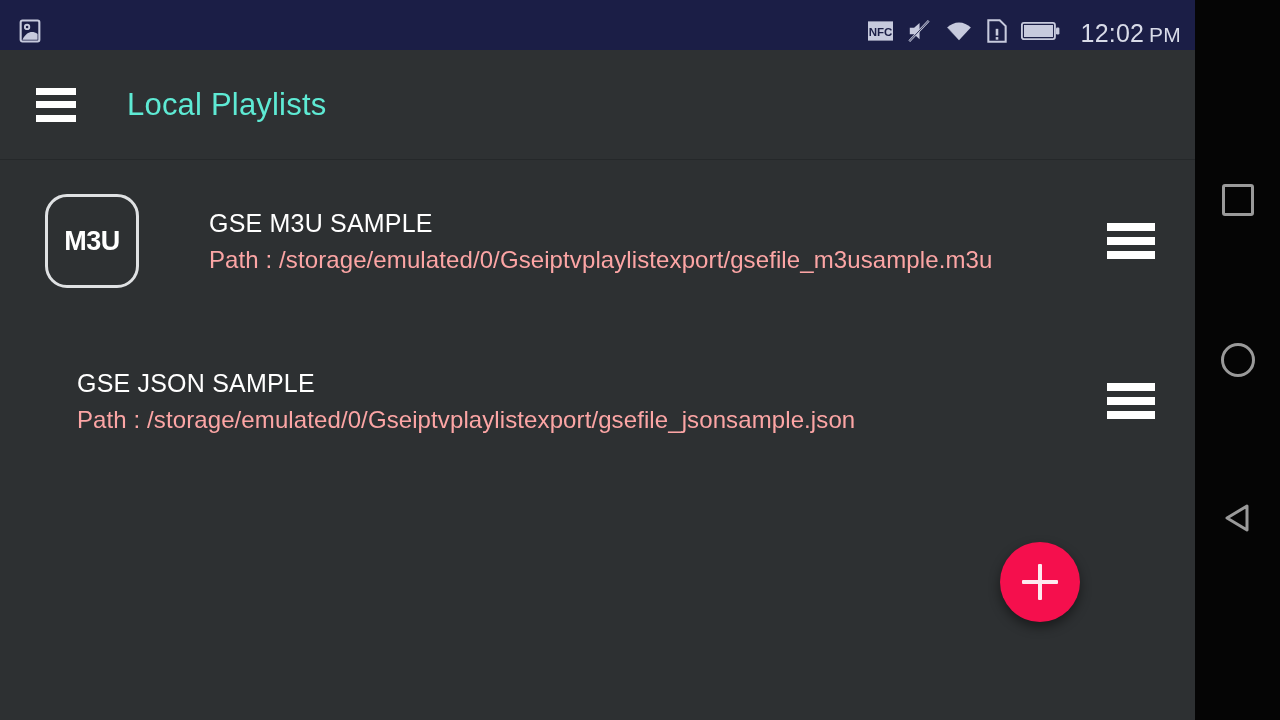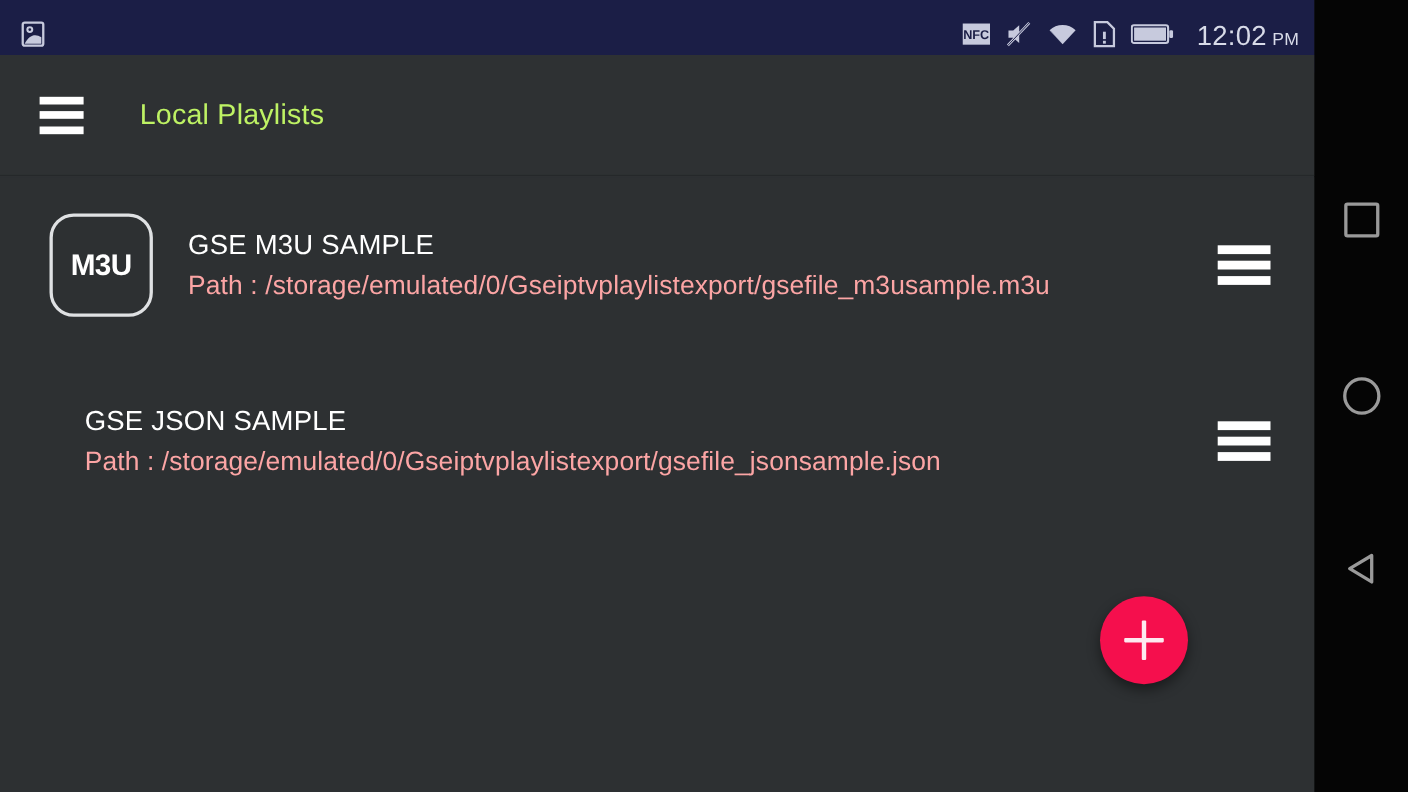--- a/index.html
+++ b/index.html
@@ -42,59 +42,60 @@
 
   .sb-icon { display:block; }
 
   #clock {
     color:#d8dbe8;
     font-size:25px;
     letter-spacing:0.2px;
     margin-left:7px;
     display:flex; align-items:baseline;
   }
-  #clock .ampm { font-size:16px; margin-left:5px; }
+  #clock .ampm { font-size:21px; margin-left:5px; }
 
   
   #toolbar {
     position:absolute; left:0; top:50px;
     width:1195px; height:110px;
     background:#2e3133;
     border-bottom:1px solid #25282a;
     display:flex; align-items:center;
   }
   #nav-hamburger {
     width:40px; height:34px;
     margin-left:36px;
     display:flex; flex-direction:column; justify-content:space-between;
     cursor:pointer;
   }
   #nav-hamburger span {
     display:block; width:40px; height:7px; background:#ffffff;
   }
   #toolbar-title {
     margin-left:51px;
-    color:#bef264;
-    font-size:26px;
+    color:#5eead4;
+    font-size:31px;
     font-weight:400;
     letter-spacing:0.2px;
   }
 
   
   #list {
     position:absolute; left:0; top:161px;
     width:1195px; height:559px;
     background:#2d3032;
   }
   .row {
     position:relative;
     height:160px;
     display:flex; align-items:center;
     padding-left:45px; padding-right:40px;
     cursor:pointer;
+    gap:38px;
   }
   .badge {
     flex:0 0 auto;
     width:94px; height:94px;
     border:3px solid #dfe1e3;
     border-radius:22px;
     display:flex; align-items:center; justify-content:center;
     color:#ffffff;
     font-size:27px;
     font-weight:bold;

